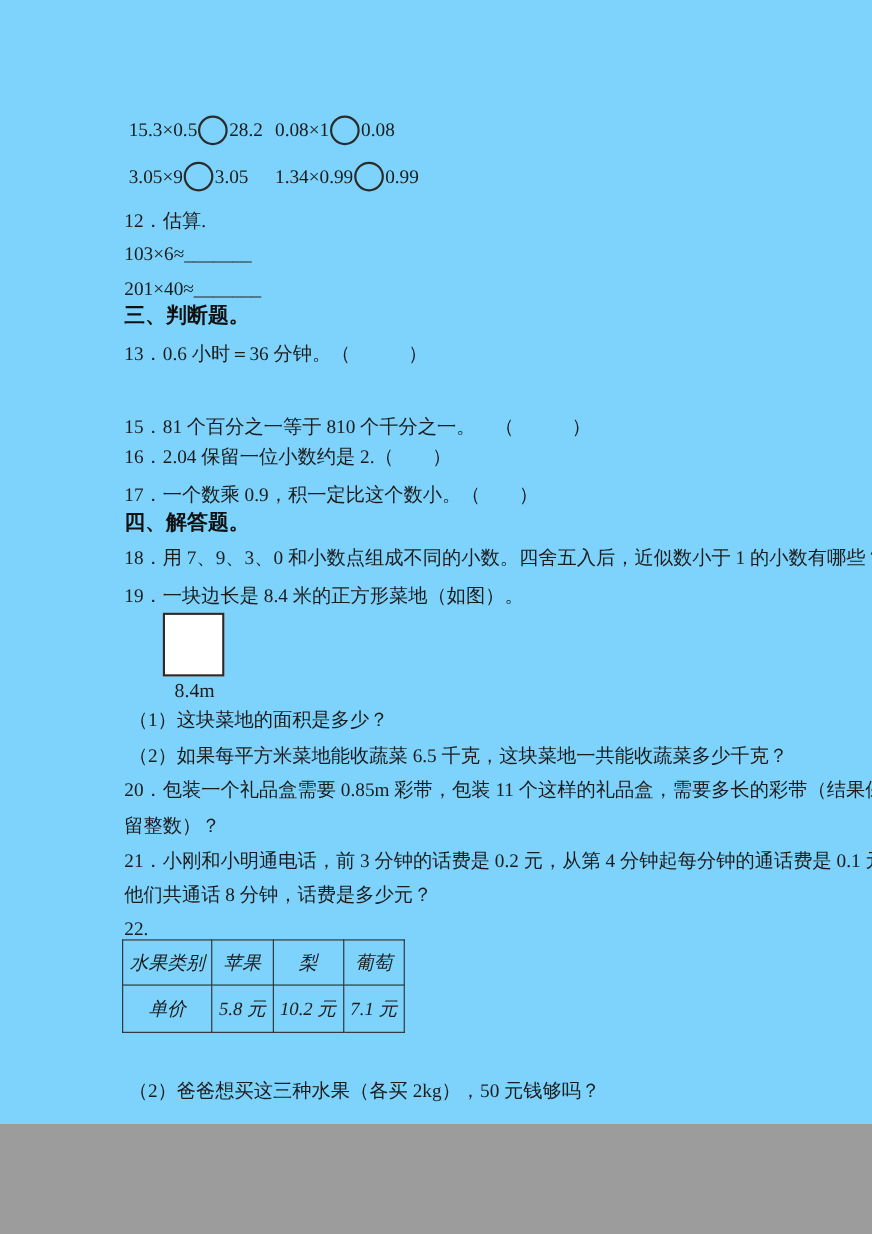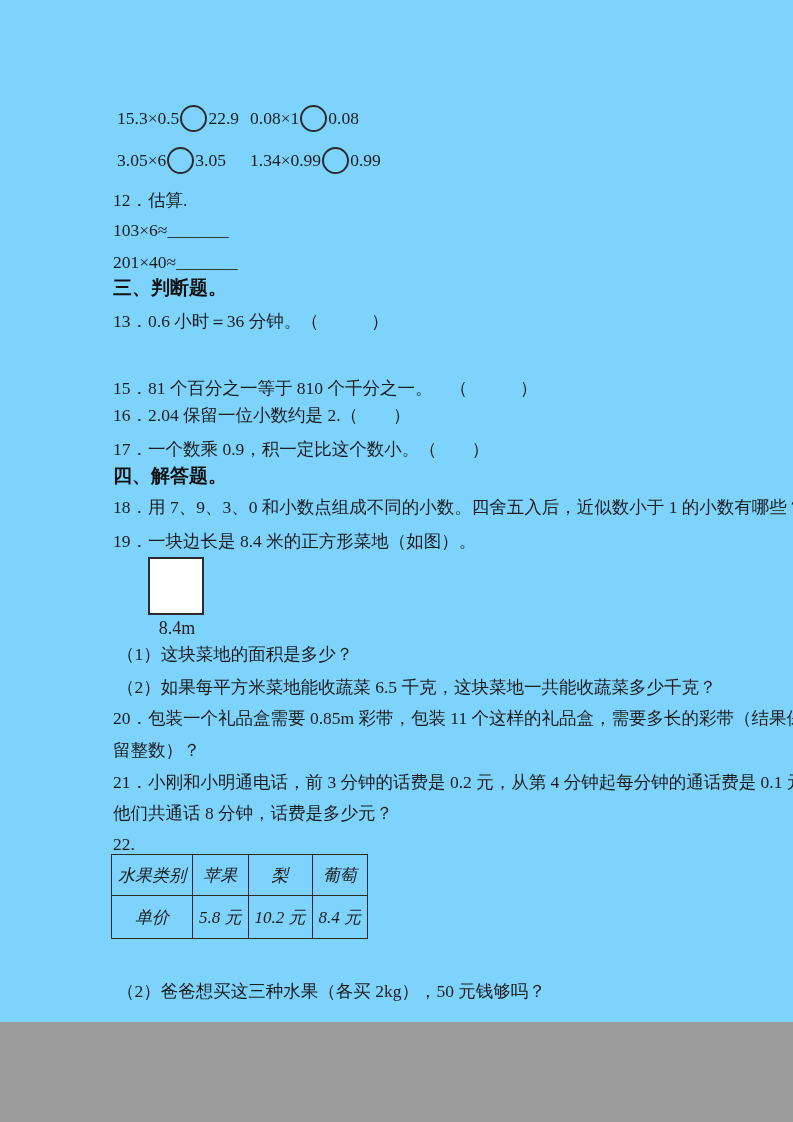--- a/index.html
+++ b/index.html
@@ -93,31 +93,31 @@
 </style>
 </head>
 <body>
 
 <div class="page">
 
   <div class="cmp-row" style="top:101px">
     <span class="cmp-pair first">
       <span>15.3×0.5</span>
         <span class="circle"></span>
-        <span>22.9</span>
+        <span>28.2</span>
     </span>
     <span class="cmp-pair">
       <span>0.08×1</span>
         <span class="circle"></span>
         <span>0.08</span>
     </span>
   </div>
   <div class="cmp-row" style="top:143px">
     <span class="cmp-pair first">
-      <span>3.05×6</span>
+      <span>3.05×9</span>
         <span class="circle"></span>
         <span>3.05</span>
     </span>
     <span class="cmp-pair">
       <span>1.34×0.99</span>
         <span class="circle"></span>
         <span>0.99</span>
     </span>
   </div>
 
@@ -153,21 +153,21 @@
         <tr class="r1">
       <td class="c0">水果类别</td>
       <td class="c1">苹果</td>
       <td class="c2">梨</td>
       <td class="c3">葡萄</td>
     </tr>
     <tr class="r2">
       <td class="c0">单价</td>
       <td class="c1">5.8 元</td>
       <td class="c2">10.2 元</td>
-      <td class="c3">8.4 元</td>
+      <td class="c3">7.1 元</td>
     </tr>
   </tbody>
     </table>
 
   <div class="line" style="top:980px;left:117px">（2）爸爸想买这三种水果（各买 2kg），50 元钱够吗？</div>
 
   <div class="footer">试卷第 2 页，共 3 页</div>
 
 </div>
 

